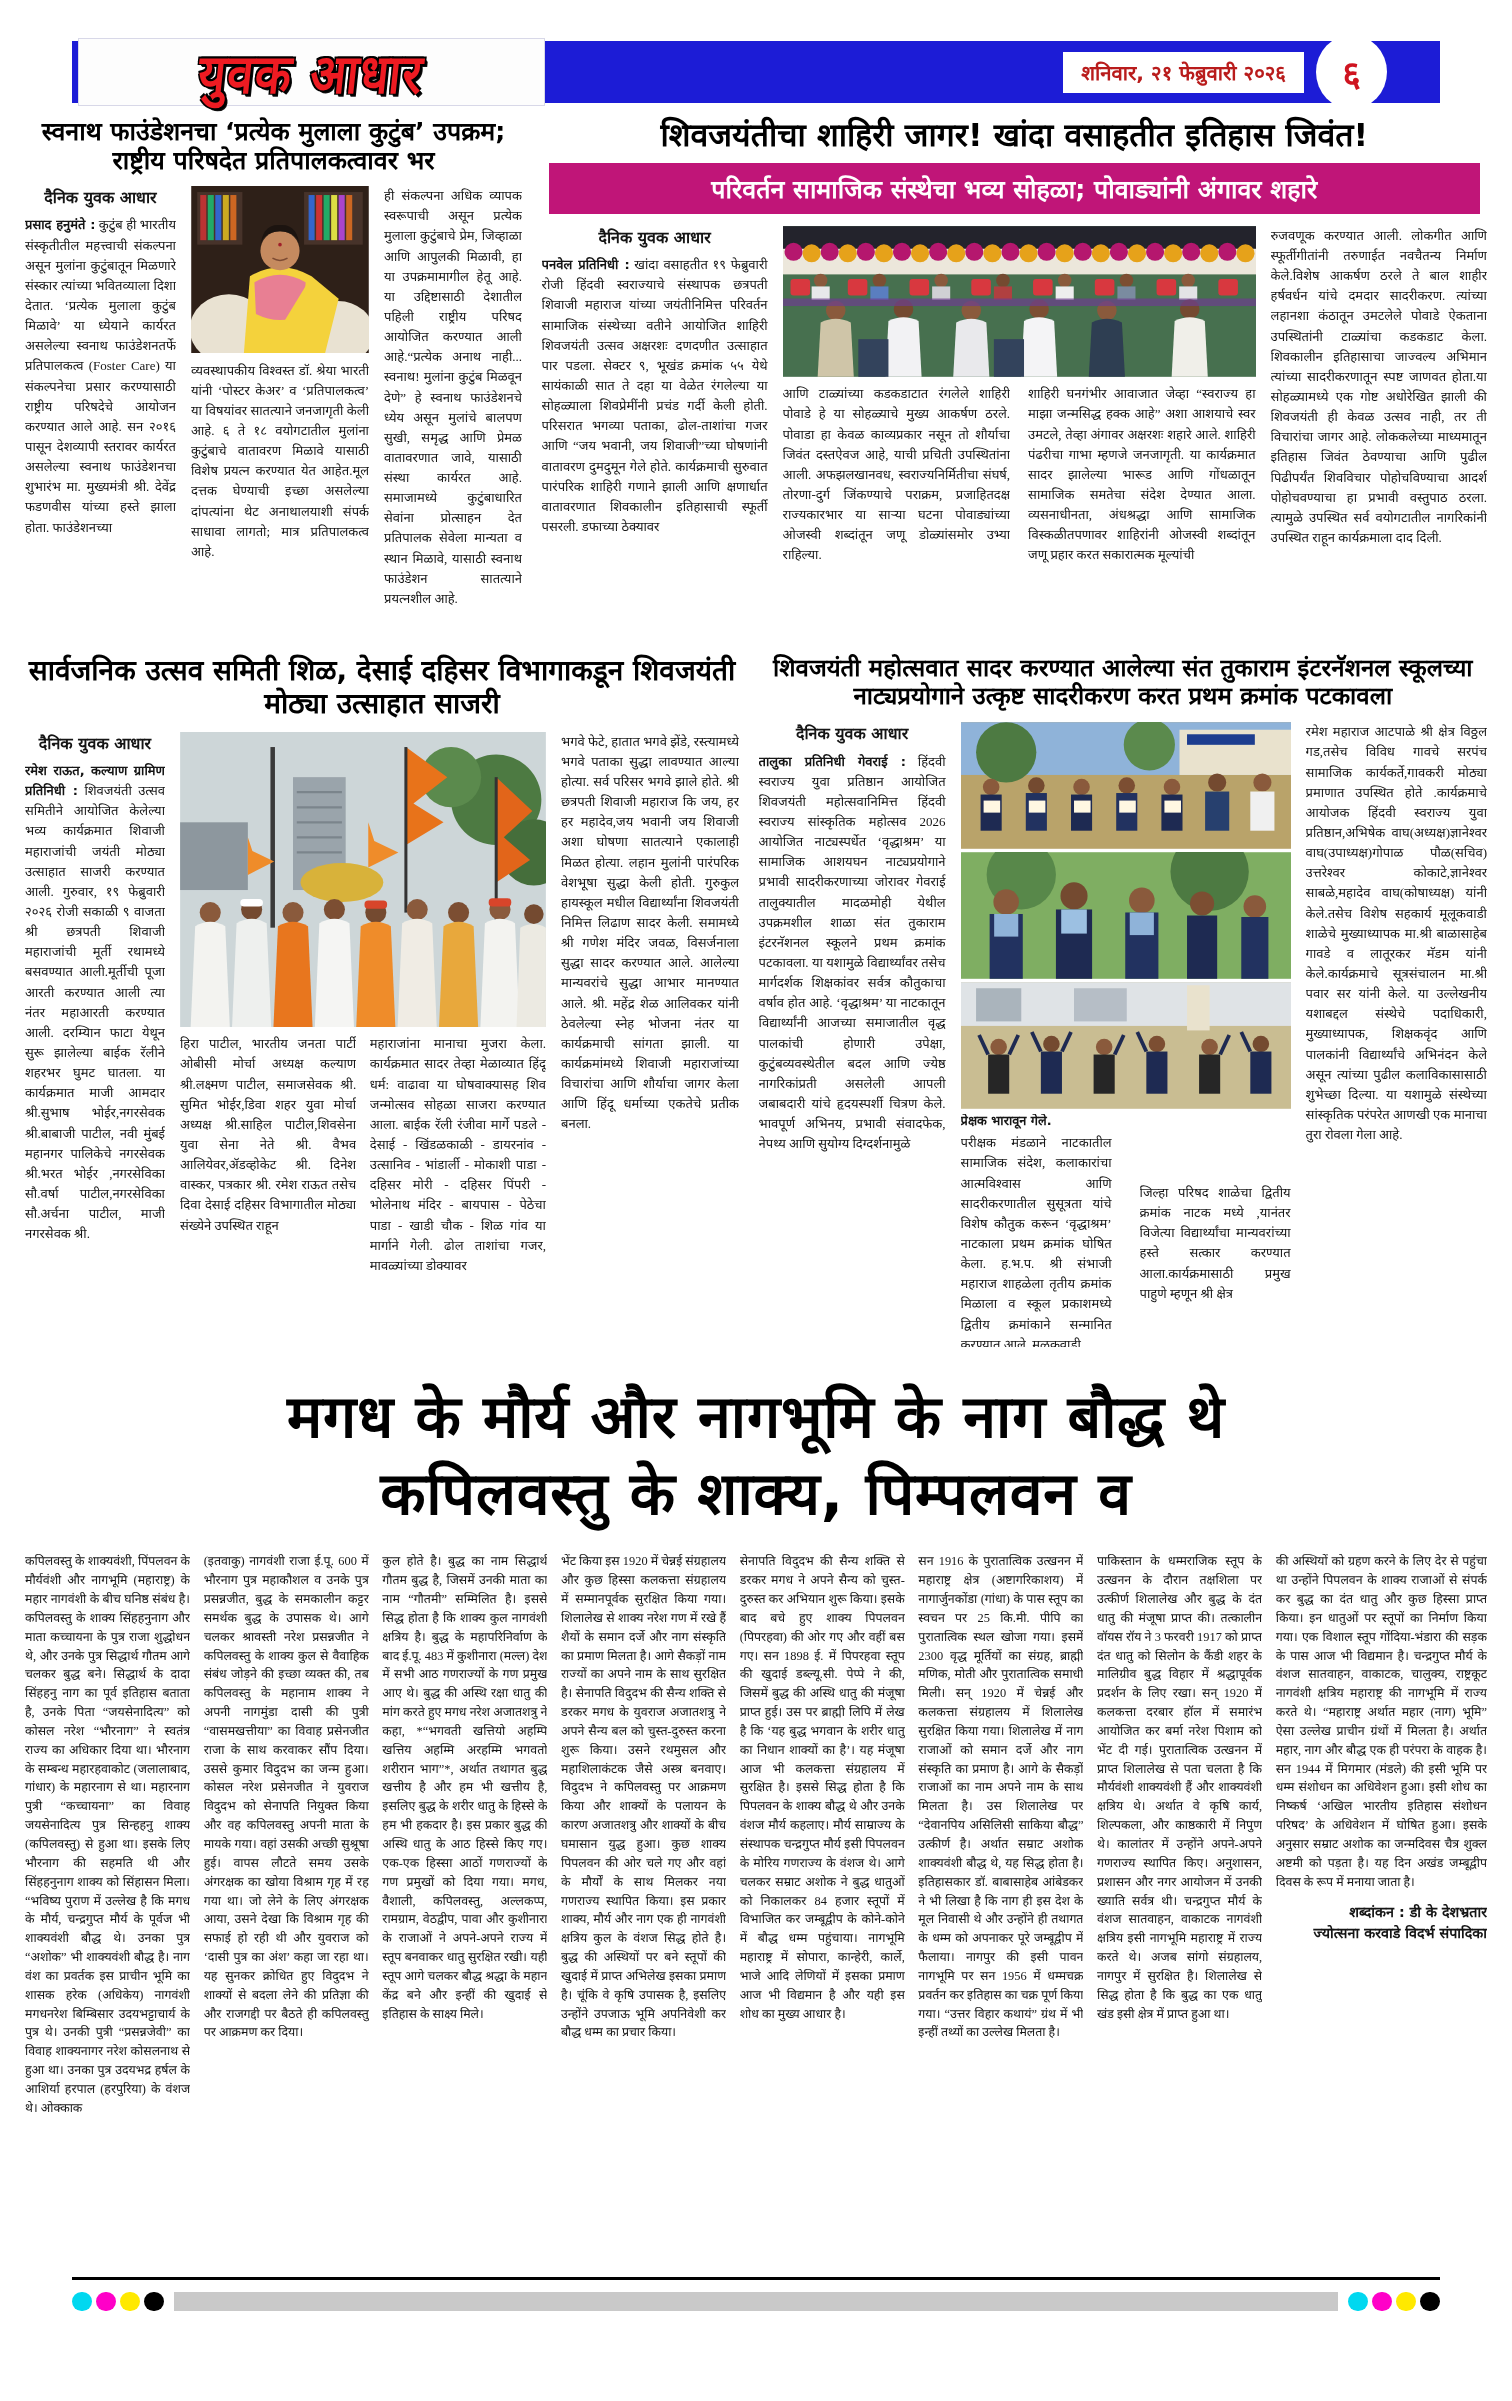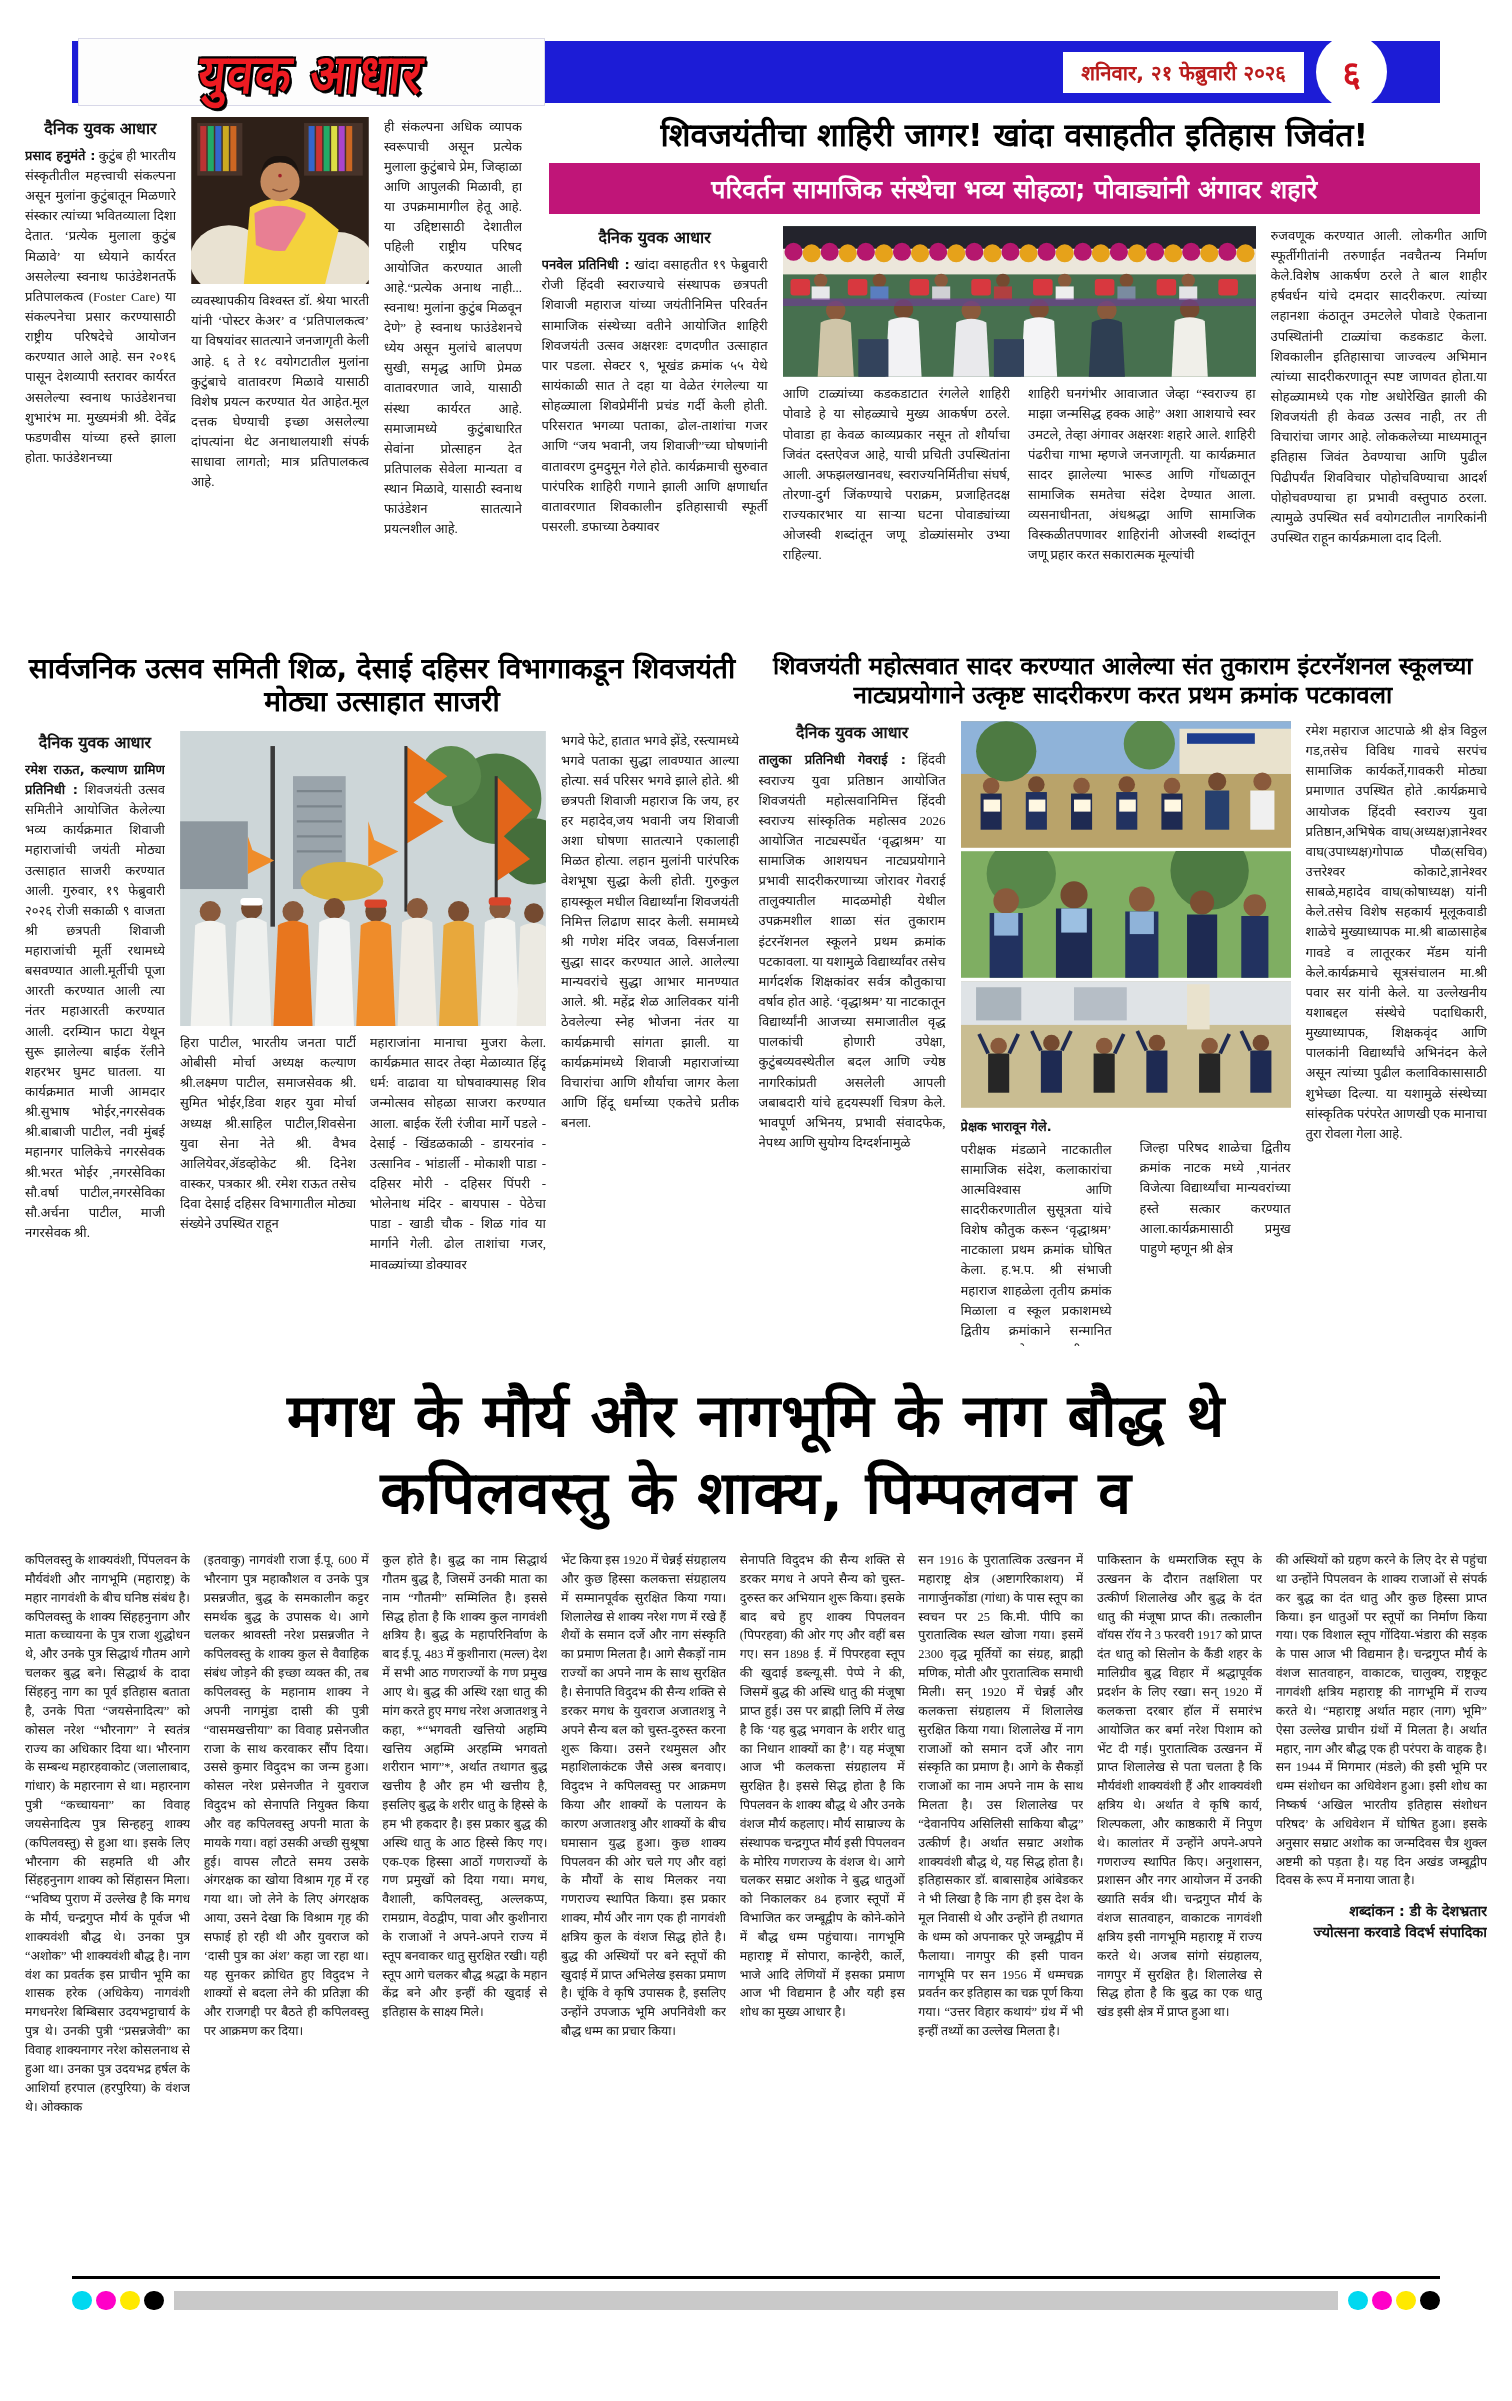--- a/index.html
+++ b/index.html
@@ -35,21 +35,21 @@
   
   .mid-section { margin-top:19.6px; display:flex; gap:19.6px; }
   .art-utsav { width:714px; }
   .art-utsav .hl { font-size:28px; margin-bottom:12px; }
   .art-school { flex:1; }
   .art-school .hl { font-size:24px; margin-bottom:12px; }
   .h830 { height:625px; }
   .a3mid { width:366px; display:flex; flex-direction:column; }
   .a3sub { display:flex; gap:13.6px; margin-top:7.5px; flex:1; overflow:hidden; }
   .a4mid { width:330px; display:flex; flex-direction:column; }
-  .a4sub { display:flex; gap:28px; flex:1; overflow:hidden; }
+  .a4sub { display:flex; gap:28px; flex:1; overflow:hidden;align-items:center; }
   .stack { display:flex; flex-direction:column; gap:3px; }
 
   
   .art-kapil { margin-top:22.6px; }
   .art-kapil .hl { font-size:59px; line-height:1.3; letter-spacing:0.8px; }
   .kapil-cols { display:flex; gap:13.6px; margin-top:19.6px; height:714px; }
   .kcol { flex:1; font-size:12.4px; line-height:1.52; text-align:justify; overflow:hidden; }
   .kcol.wide { flex:1.28; }
   .credits { margin-top:10.5px; text-align:right; font-family:"DejaVu Sans",sans-serif; font-weight:bold; font-size:14.3px; line-height:1.5; }
 
@@ -68,20 +68,21 @@
     <div class="logo-box">
       <span class="logo-text">युवक आधार</span>
     </div>
     <div class="date-box">शनिवार, २१ फेब्रुवारी २०२६</div>
     <div class="pageno-circle">६</div>
   </div>
 
   <div class="top-section">
 
     <div class="art-foundation">
+      <div class="hl">स्वनाथ फाउंडेशनचा ‘प्रत्येक मुलाला कुटुंब’ उपक्रम; राष्ट्रीय परिषदेत प्रतिपालकत्वावर भर</div>
       <div class="cols h600">
         <div class="coltxt" style="width:151px">
           <div class="byline-paper">दैनिक युवक आधार</div>
           <span class="runin">प्रसाद हनुमंते :</span>
           <span>कुटुंब ही भारतीय संस्कृतीतील महत्त्वाची संकल्पना असून मुलांना कुटुंबातून मिळणारे संस्कार त्यांच्या भवितव्याला दिशा देतात. ‘प्रत्येक मुलाला कुटुंब मिळावे’ या ध्येयाने कार्यरत असलेल्या स्वनाथ फाउंडेशनतर्फे प्रतिपालकत्व (Foster Care) या संकल्पनेचा प्रसार करण्यासाठी राष्ट्रीय परिषदेचे आयोजन करण्यात आले आहे. सन २०१६ पासून देशव्यापी स्तरावर कार्यरत असलेल्या स्वनाथ फाउंडेशनचा शुभारंभ मा. मुख्यमंत्री श्री. देवेंद्र फडणवीस यांच्या हस्ते झाला होता. फाउंडेशनच्या</span>
         </div>
         <div style="width:178px">
           <svg class="photo" width="178" height="167" viewBox="0 0 236 222">
             <rect width="236" height="222" fill="#2e2018"></rect>
             <g>

